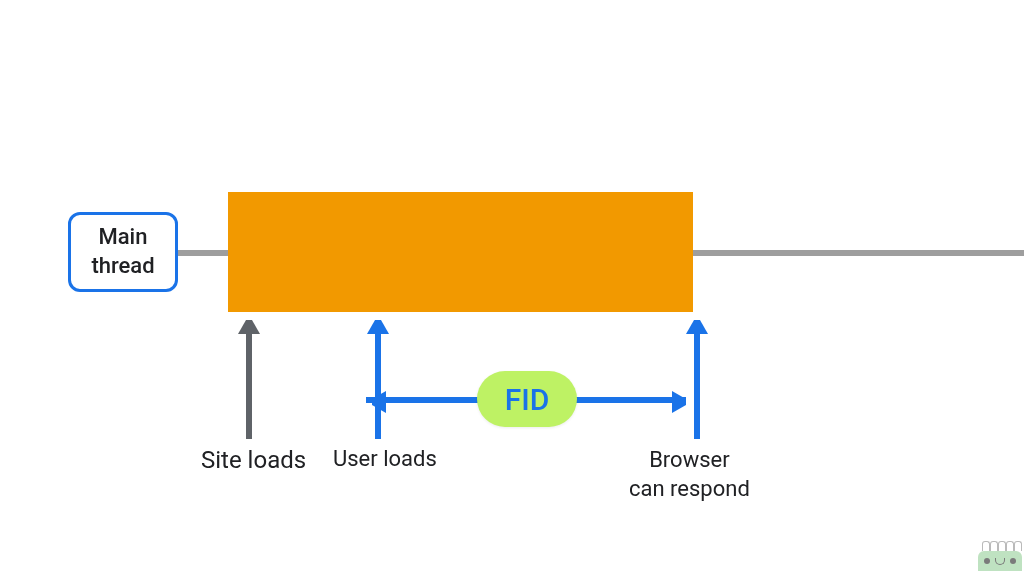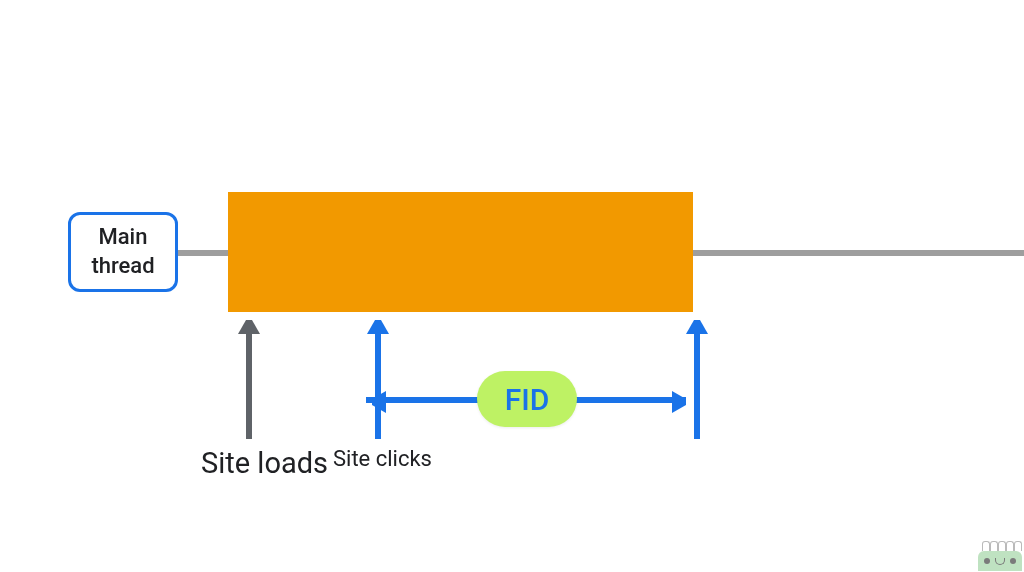--- a/index.html
+++ b/index.html
@@ -111,21 +111,21 @@
     .arrow-stem-blue {
       width: 3px;
       height: 105px;
       background: #1a73e8;
     }
     
     .label-site-loads {
       position: absolute;
       top: 440px;
       left: 195px;
-      font-size: 29px;
+      font-size: 24px;
       color: #202124;
       text-align: center;
     }
     
     .label-user-clicks {
       position: absolute;
       top: 440px;
       left: 327px;
       font-size: 22px;
       color: #202124;
@@ -284,21 +284,22 @@
 
   <div class="horizontal-span"></div>
   <div class="arrow-left"></div>
   <div class="arrow-right"></div>
 
   <div class="fid-badge">
     <span>FID</span>
   </div>
 
   <div class="label-site-loads">Site loads</div>
-  <div class="label-user-clicks">Site clicks</div>
+  <div class="label-user-clicks">User loads</div>
+  <div class="label-browser">Browser<br>can respond</div>
 
   <div class="footer-logo">
     <div class="footer-logo-spiral">
       <div class="spiral-loop"></div>
       <div class="spiral-loop"></div>
       <div class="spiral-loop"></div>
       <div class="spiral-loop"></div>
       <div class="spiral-loop"></div>
     </div>
     <div class="footer-logo-body">

